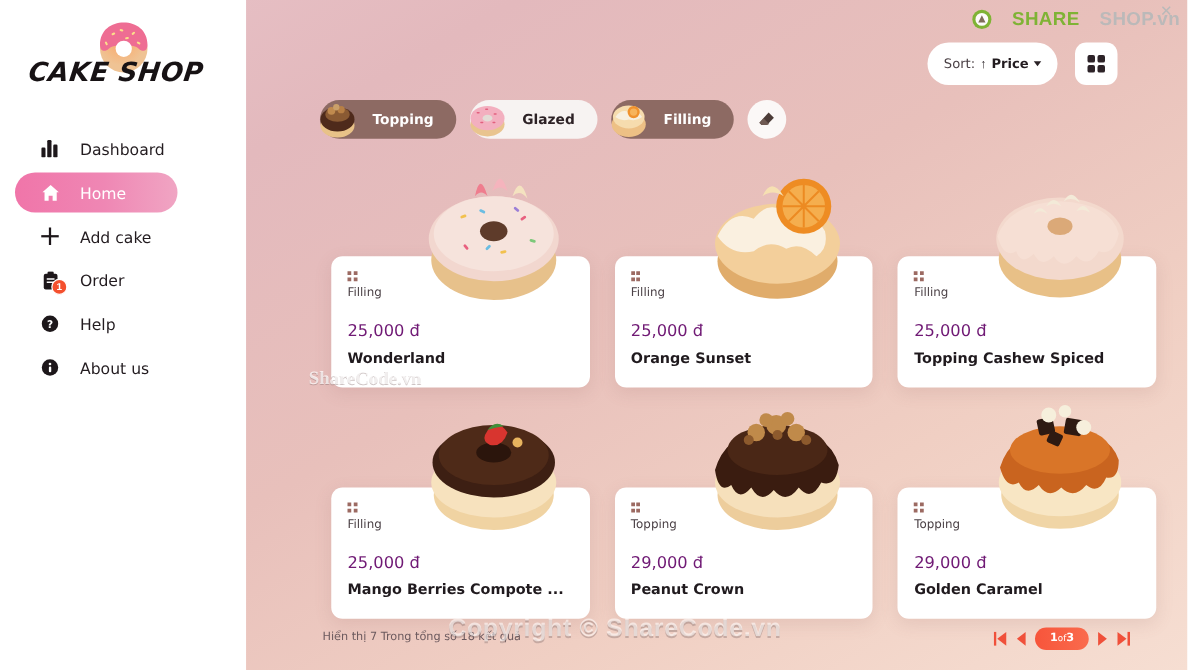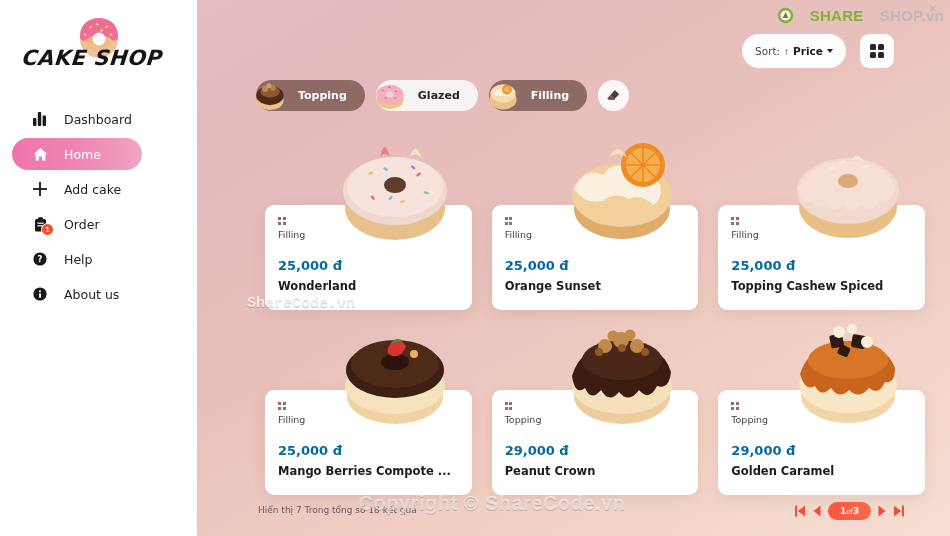--- a/index.html
+++ b/index.html
@@ -182,22 +182,22 @@
     pointer-events: none;
   }
   .tag-dots { display: grid; grid-template-columns: 3px 3px; grid-template-rows: 3px 3px; gap: 1.5px; margin-bottom: 4px; }
   .tag-dots i { background: #9c6a62; display: block; }
   .cat {
     font-size: 9.5px; color: #4c4247;
     font-family: "DejaVu Sans", sans-serif;
     margin-bottom: 18px;
   }
   .price {
-    font-size: 13px; font-weight: bold;
-    color: #0369a1;
+    font-size: 13px; font-weight: normal;
+    color: #701a75;
     font-family: "DejaVu Sans", sans-serif;
     margin-bottom: 6px;
   }
   .pname {
     font-size: 11.5px; font-weight: bold;
     color: #201a1e;
     font-family: "DejaVu Sans", sans-serif;
     white-space: nowrap;
   }
 
@@ -228,21 +228,21 @@
     font-size: 20px; font-weight: bold; letter-spacing: .5px;
     color: rgba(255,255,255,.55);
     text-shadow: 0 1px 0 rgba(120,100,100,.35);
     font-family: "Liberation Sans", sans-serif; z-index: 25; pointer-events: none; margin-left: 19px;
   }
   .wm-card {
     position: absolute; left: -18px; top: 90px; width: 240px;
     font-size: 15px; font-weight: bold;
     color: rgba(255,255,255,.72);
     text-shadow: 0 1px 0 rgba(130,105,105,.4);
-    font-family: Liberation Mono, monospace; z-index: 12; pointer-events: none;
+    font-family: Liberation Serif, serif; z-index: 12; pointer-events: none;
   }
   .wm-x { position:absolute; right: 12px; top: 2px; color:#b9b9b9; font-size: 12px; z-index: 31; }
 </style>
 </head>
 <body>
 
 <div id="app">
 
   <div class="main-bg"></div>
 

